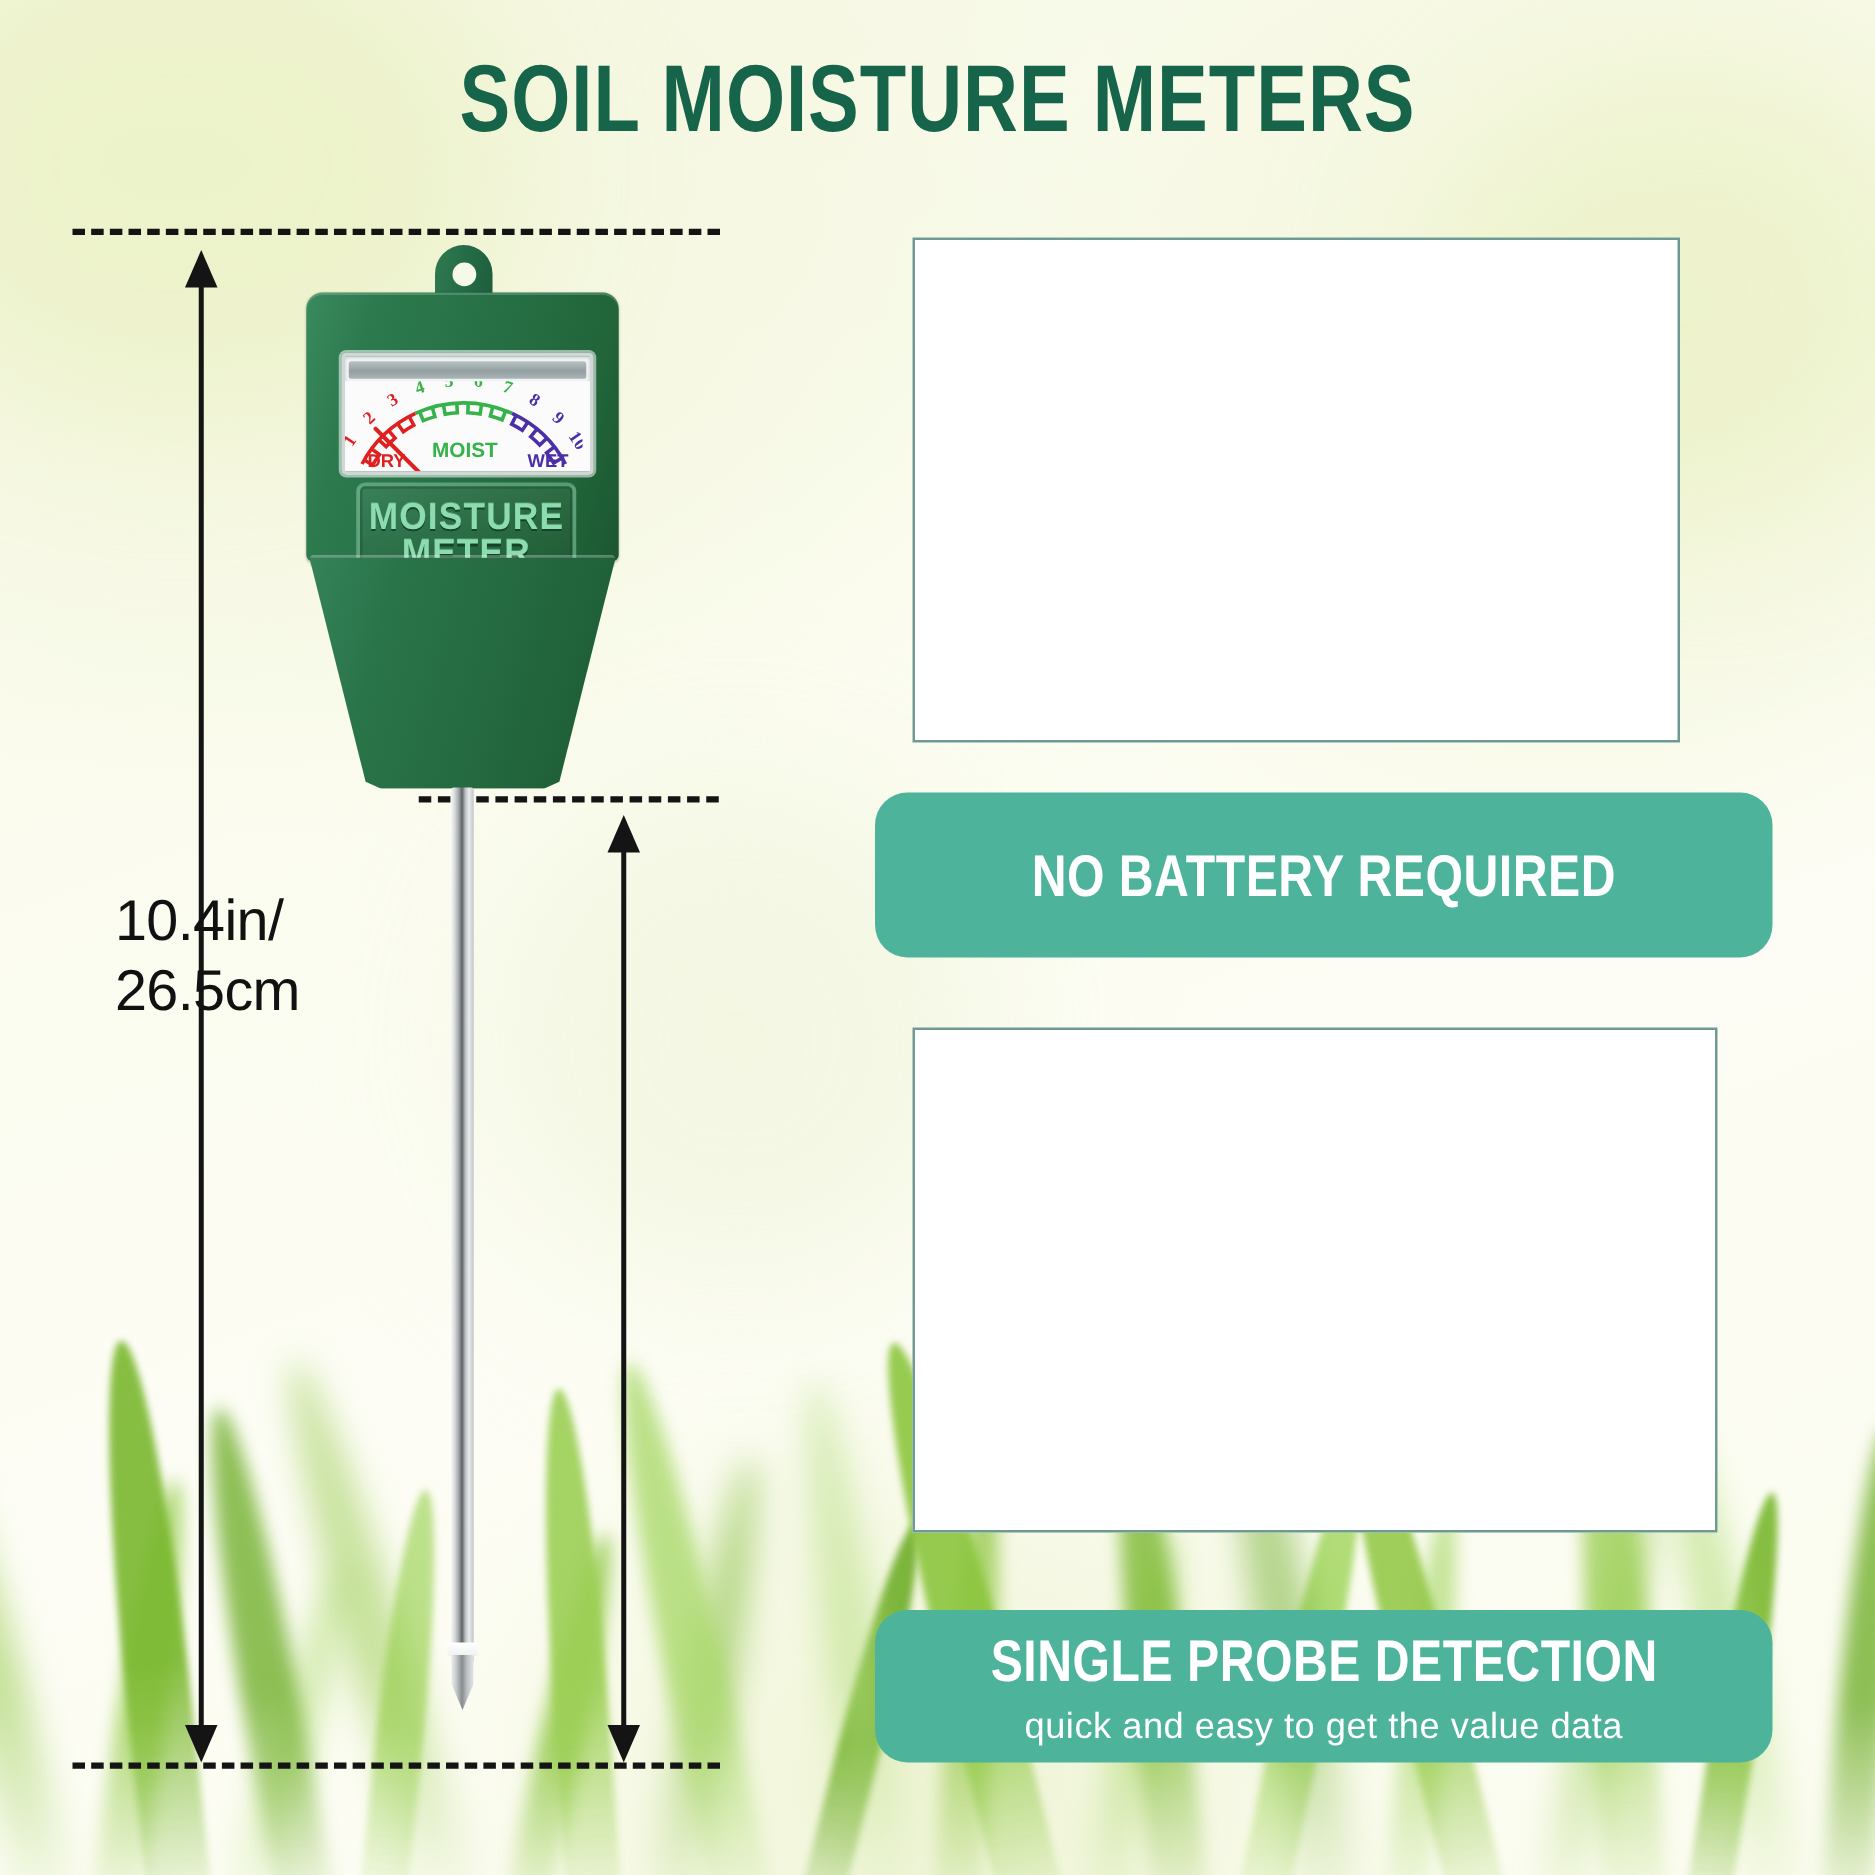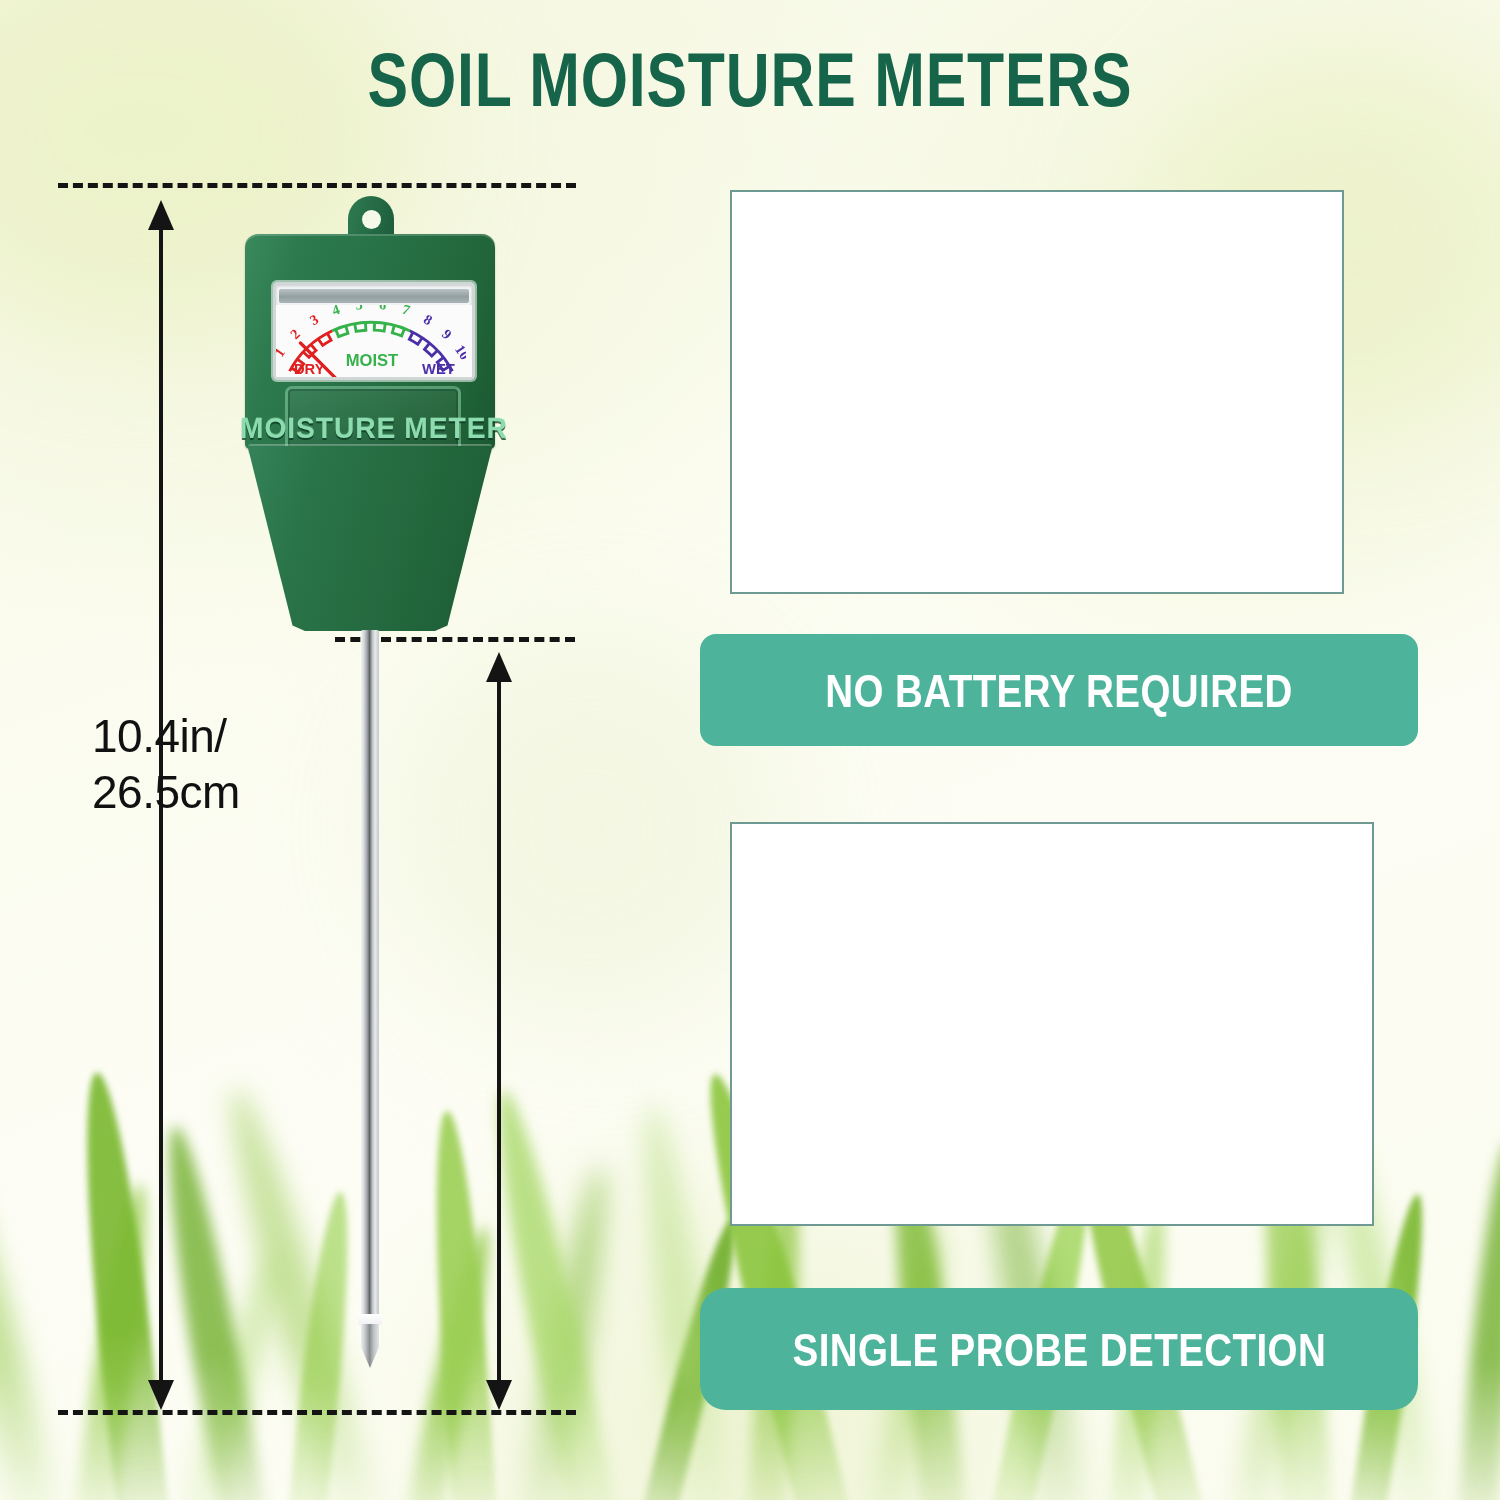--- a/index.html
+++ b/index.html
@@ -100,21 +100,21 @@
     border-radius:2px;
   }
   .gauge-face{position:absolute;left:0;right:0;top:20px;bottom:0;background:#fbfbfb;}
 
   
   .plate{
     position:absolute;left:40px;top:152px;width:170px;height:78px;
     border:3px solid rgba(135,205,165,.55);border-radius:7px;
     background:linear-gradient(175deg,rgba(255,255,255,.07),rgba(0,0,0,.10));
     box-shadow:inset 0 0 0 2px rgba(20,70,45,.35);
-    display:flex;align-items:center;justify-content:center;
+    display:flex;flex-direction:column;align-items:center;justify-content:center;
   }
   .plate span{
     color:#8ddcb0;font-weight:bold;font-size:30px;line-height:.98;letter-spacing:1px;
     text-shadow:0 2px 0 rgba(12,55,33,.75), 0 -1px 0 rgba(180,255,215,.25);
     font-family:"Liberation Sans", sans-serif;transform:scaleX(.94);
   }
 
   
   .rod{
     position:absolute;left:116px;top:434px;width:18px;height:700px;
@@ -258,25 +258,26 @@
 
   <div class="panel" style="left:730px;top:190px;width:610px;height:400px;">
     <div id="closeup">
       
       
       
       
     </div>
   </div>
 
-  <div class="banner" style="left:700px;top:634px;width:718px;height:112px;border-radius:16px;">
+  <div class="banner" style="left:700px;top:634px;width:718px;height:132px;">
     <div class="b-title">NO BATTERY REQUIRED</div>
   </div>
 
   <div class="panel" style="left:730px;top:822px;width:640px;height:400px;">
     
   </div>
 
   <div class="banner" style="left:700px;top:1258px;width:718px;height:122px;margin-top:30px;">
     <div class="b-title">SINGLE PROBE DETECTION</div>
+    <div class="b-sub">quick and easy to get the value data</div>
   </div>
 
 </div>
 
 </body></html>

